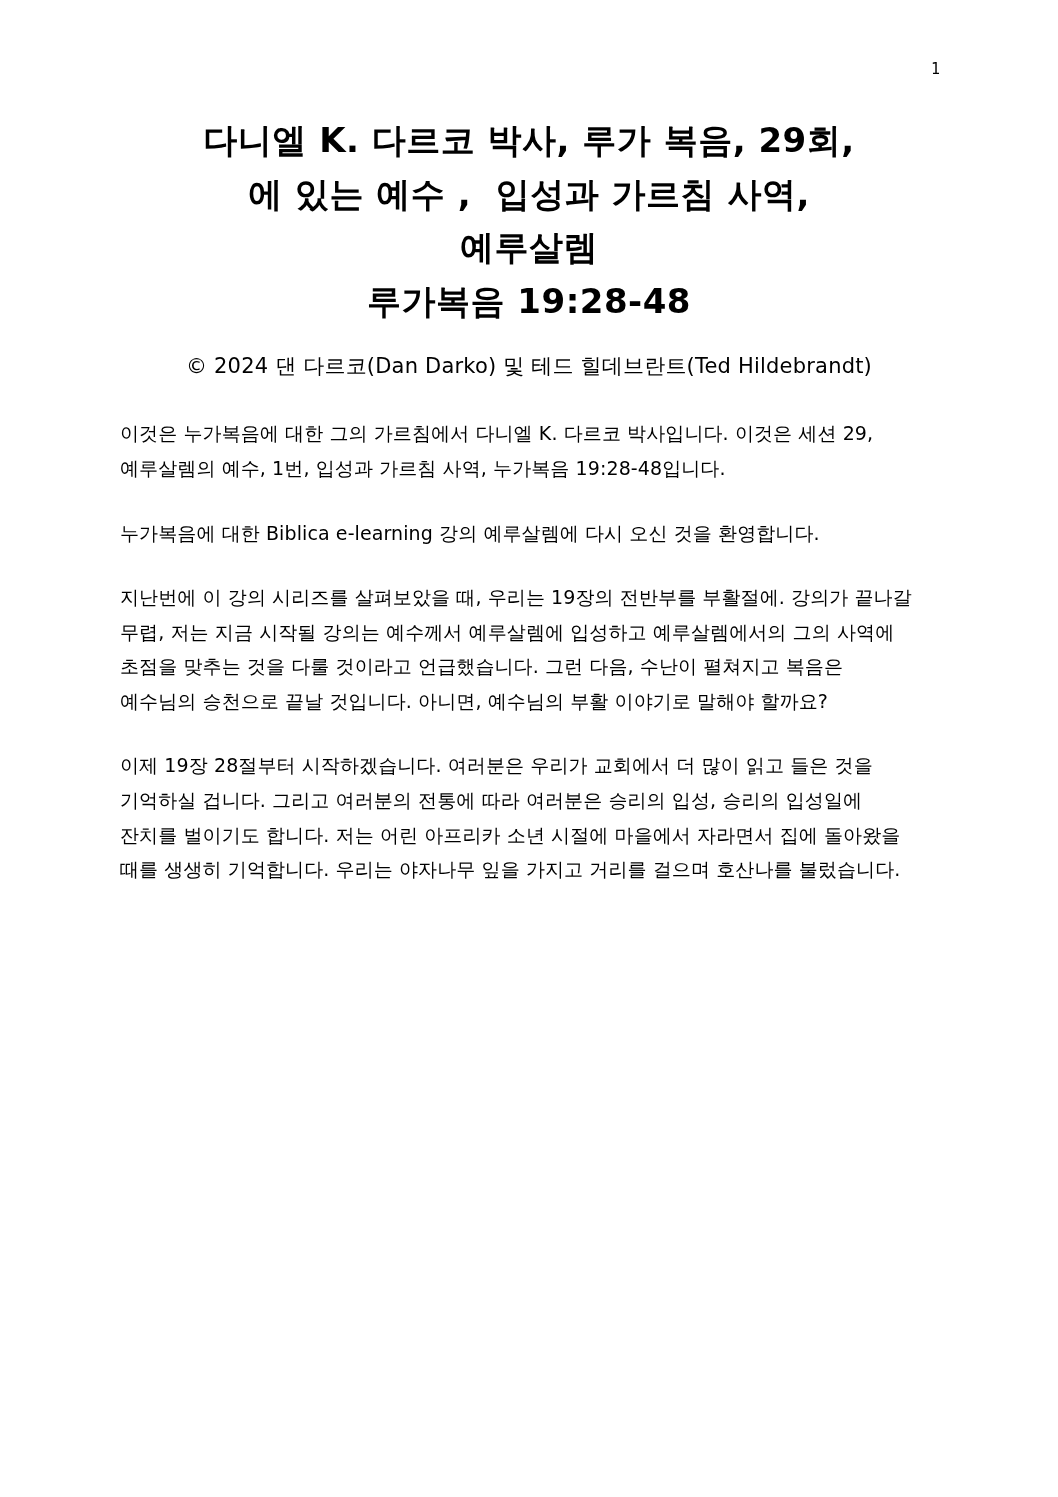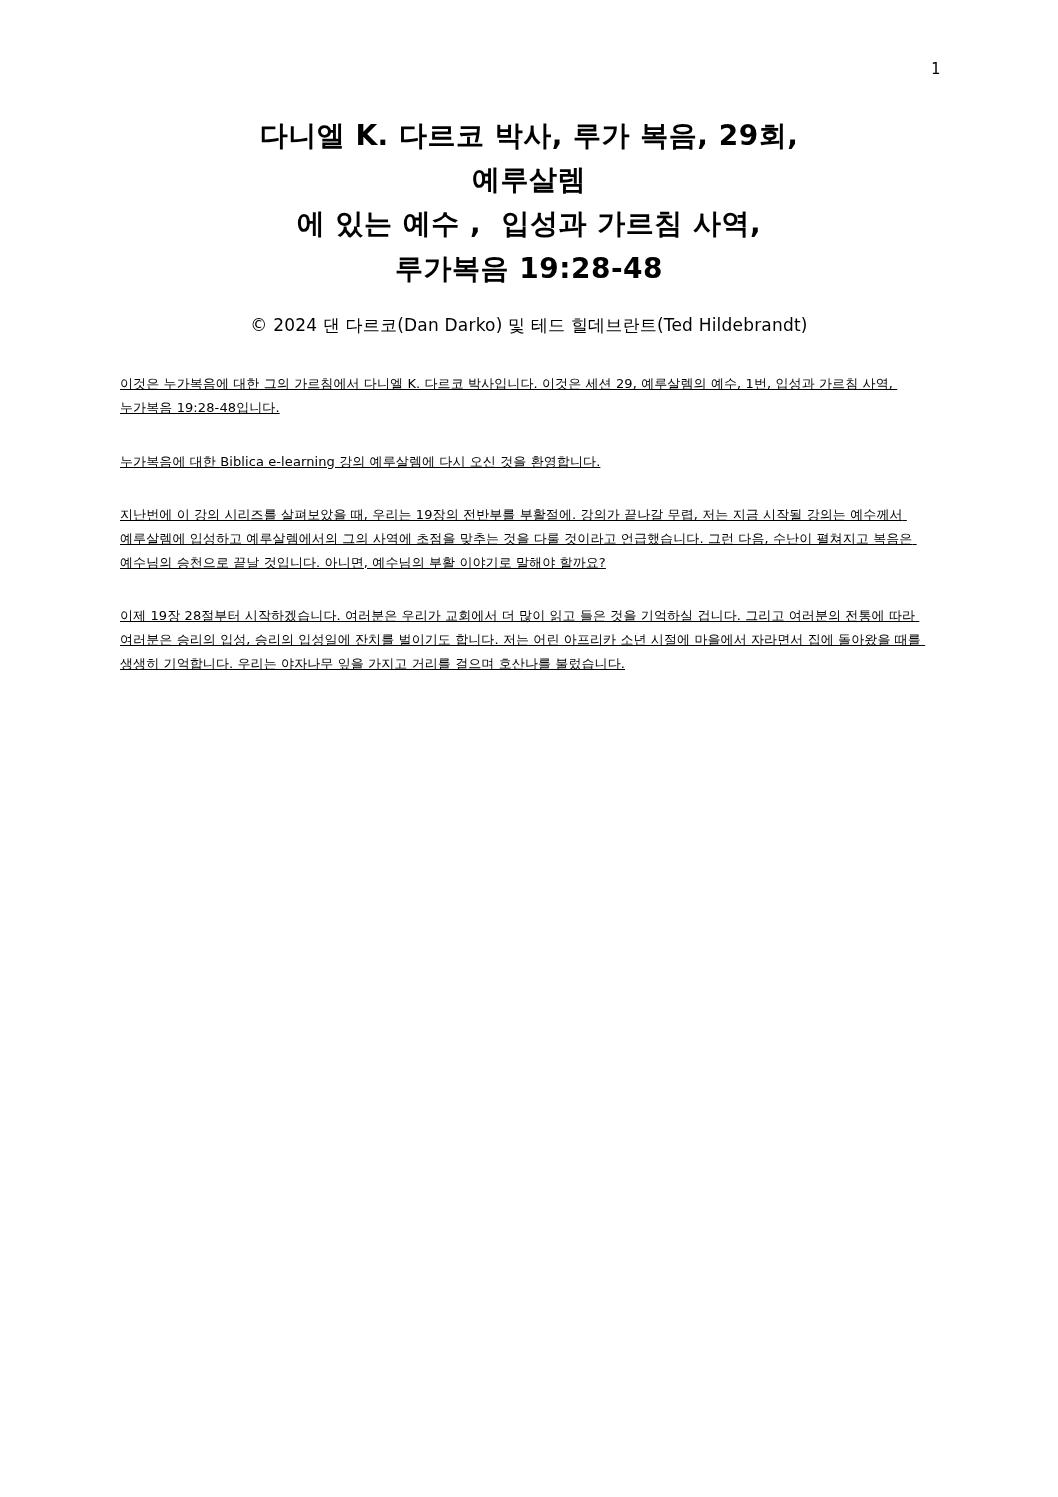--- a/index.html
+++ b/index.html
@@ -26,62 +26,61 @@
     top: 62px;
     right: 118px;
     font-size: 15px;
     font-family: "DejaVu Sans Mono", monospace;
     color: #000;
     line-height: 1;
   }
   .doc-title {
     margin: 58px 0 0 0;
     text-align: center;
-    font-size: 28px;
+    font-size: 34px;
     font-weight: bold;
     line-height: 1.58;
     letter-spacing: 0.5px;
     font-family: "DejaVu Sans", sans-serif;
   }
   .doc-title .line {
     display: block;
     white-space: pre-wrap;
   }
   .copyright {
     margin: 22px 0 0 0;
     text-align: center;
-    font-size: 17px;
+    font-size: 21px;
     line-height: 1.5;
     letter-spacing: 0.2px;
   }
   .body-text {
     margin: 30px 16px 0 0;
-    font-size: 13px;
+    font-size: 19px;
     line-height: 1.82;
     text-align: left;
     letter-spacing: 0.1px;
     white-space: pre-wrap;
     word-break: keep-all;
-    text-decoration: underline;
   }
   .body-text.first {
     margin-top: 34px;
   }
 </style>
 </head>
 <body>
 
 <div class="page">
 
   <div class="page-number">1</div>
 
   <h1 class="doc-title">
     <span class="line">다니엘 K. 다르코 박사, 루가 복음, 29회,</span>
+    <span class="line">에 있는 예수 ,  입성과 가르침 사역,</span>
     <span class="line">예루살렘</span>
-    <span class="line">에 있는 예수 ,  입성과 가르침 사역,</span>
     <span class="line">루가복음 19:28-48</span>
   </h1>
 
   <div class="copyright">© 2024 댄 다르코(Dan Darko) 및 테드 힐데브란트(Ted Hildebrandt)</div>
 
   <p class="body-text first">이것은 누가복음에 대한 그의 가르침에서 다니엘 K. 다르코 박사입니다. 이것은 세션 29, 예루살렘의 예수, 1번, 입성과 가르침 사역, 누가복음 19:28-48입니다.</p>
   <p class="body-text">누가복음에 대한 Biblica e-learning 강의 예루살렘에 다시 오신 것을 환영합니다.</p>
   <p class="body-text">지난번에 이 강의 시리즈를 살펴보았을 때, 우리는 19장의 전반부를 부활절에. 강의가 끝나갈 무렵, 저는 지금 시작될 강의는 예수께서 예루살렘에 입성하고 예루살렘에서의 그의 사역에 초점을 맞추는 것을 다룰 것이라고 언급했습니다. 그런 다음, 수난이 펼쳐지고 복음은 예수님의 승천으로 끝날 것입니다. 아니면, 예수님의 부활 이야기로 말해야 할까요?</p>
   <p class="body-text">이제 19장 28절부터 시작하겠습니다. 여러분은 우리가 교회에서 더 많이 읽고 들은 것을 기억하실 겁니다. 그리고 여러분의 전통에 따라 여러분은 승리의 입성, 승리의 입성일에 잔치를 벌이기도 합니다. 저는 어린 아프리카 소년 시절에 마을에서 자라면서 집에 돌아왔을 때를 생생히 기억합니다. 우리는 야자나무 잎을 가지고 거리를 걸으며 호산나를 불렀습니다.</p>
 

